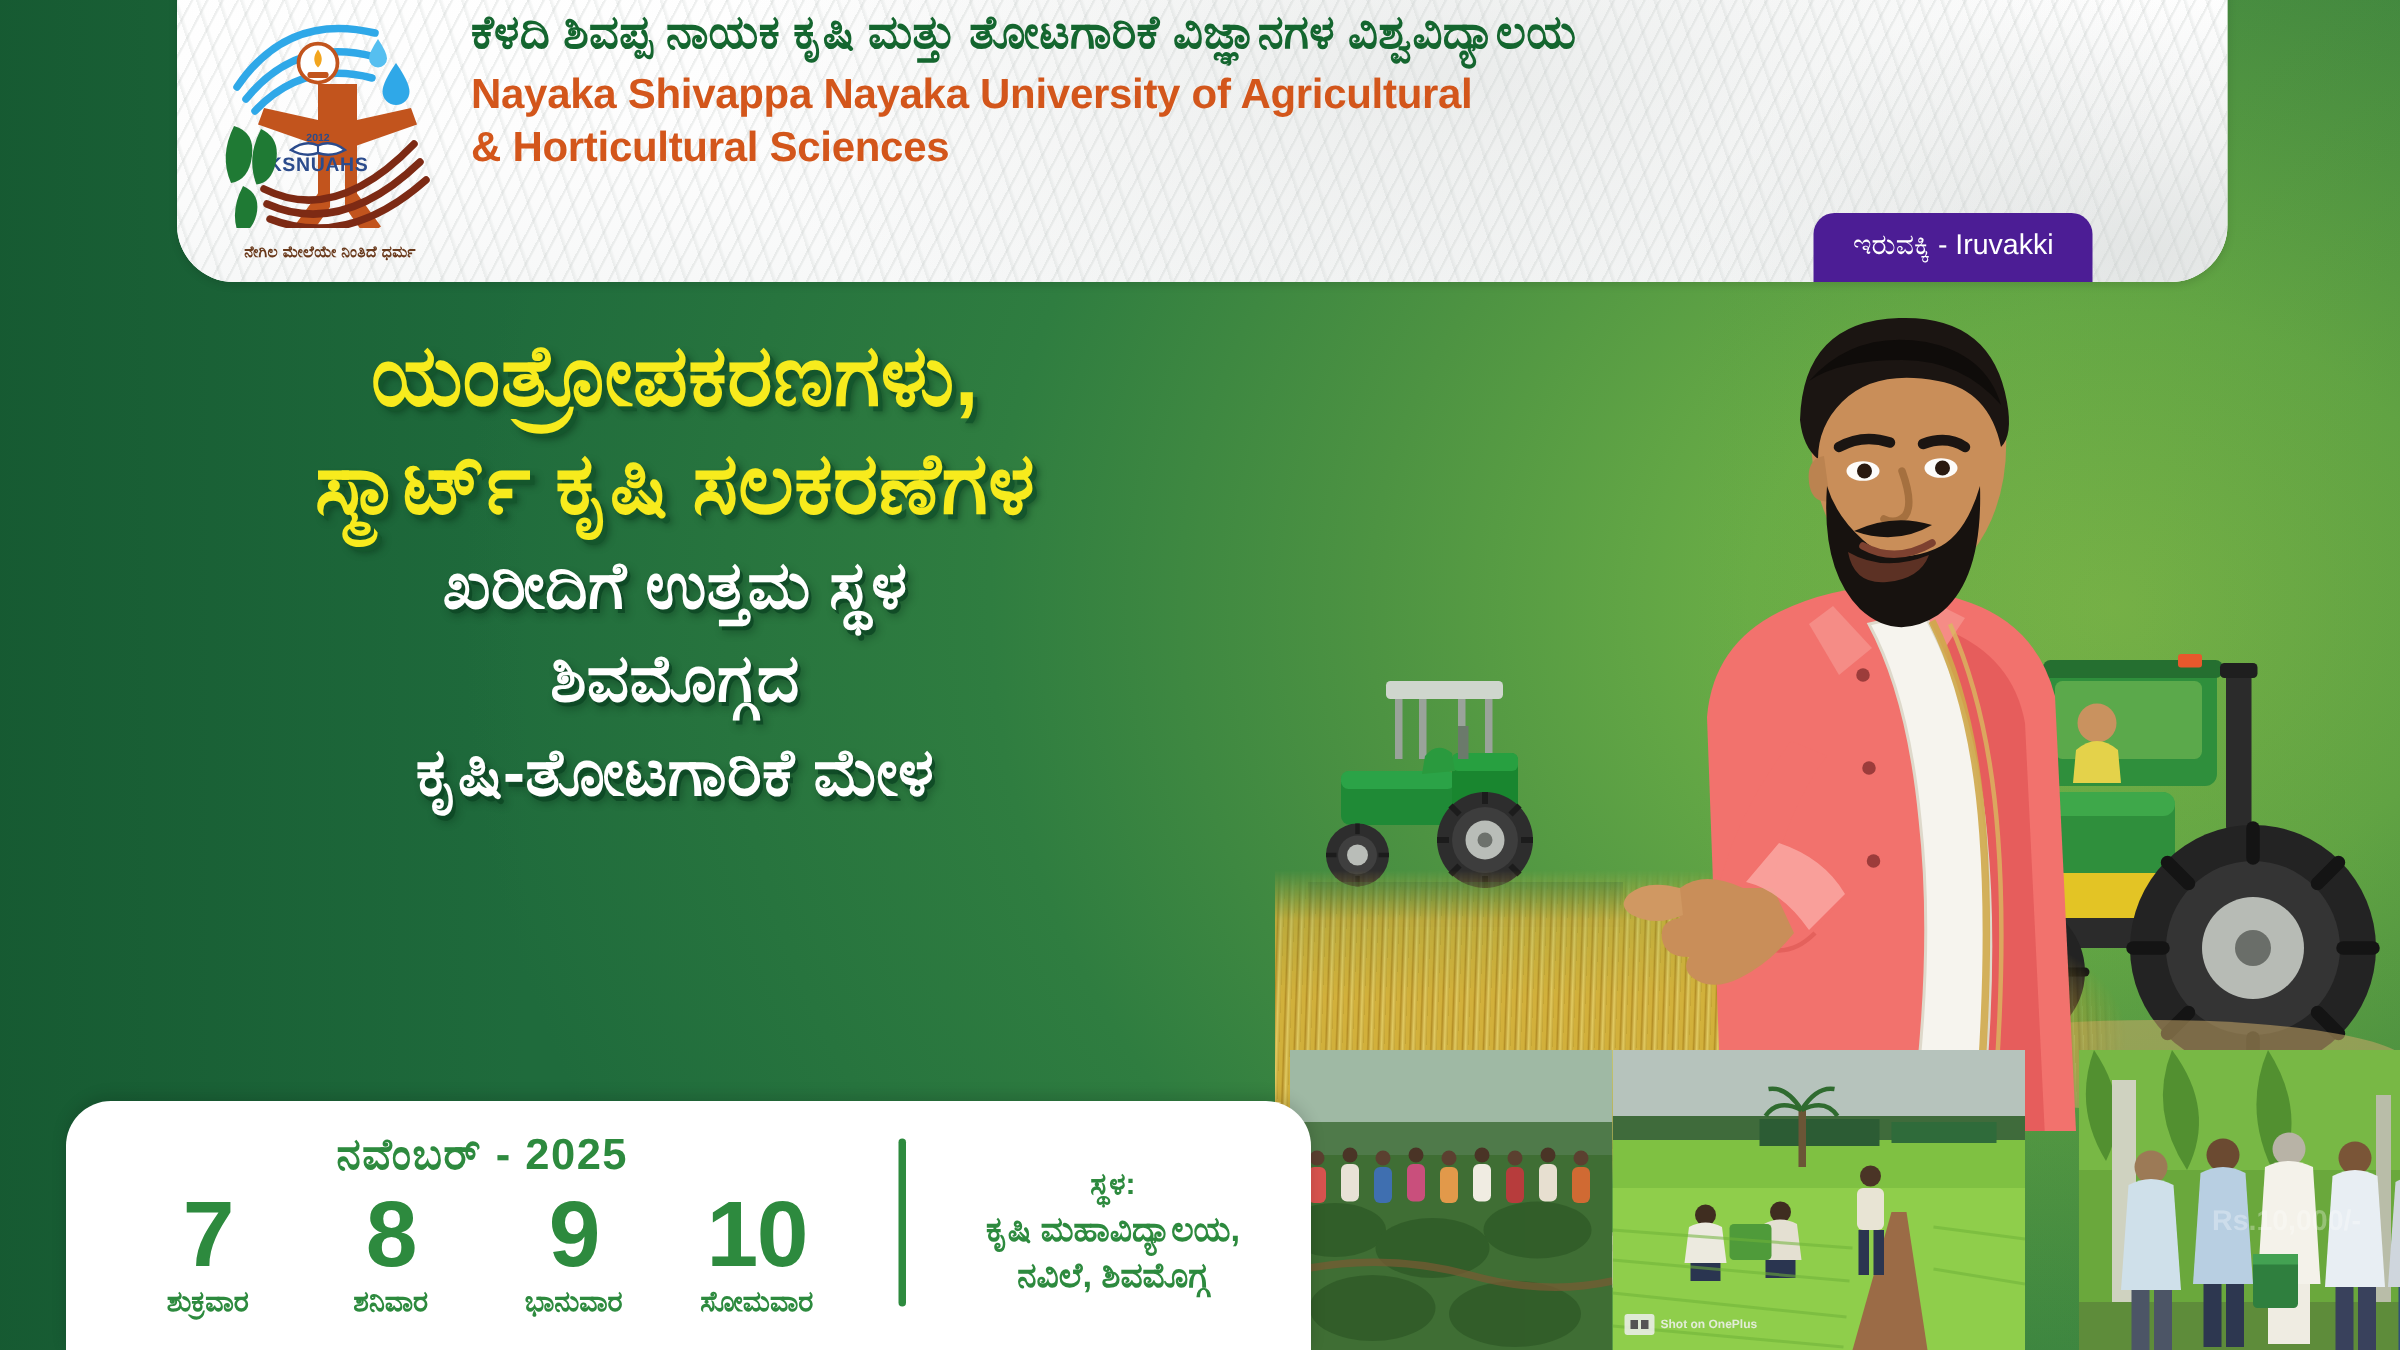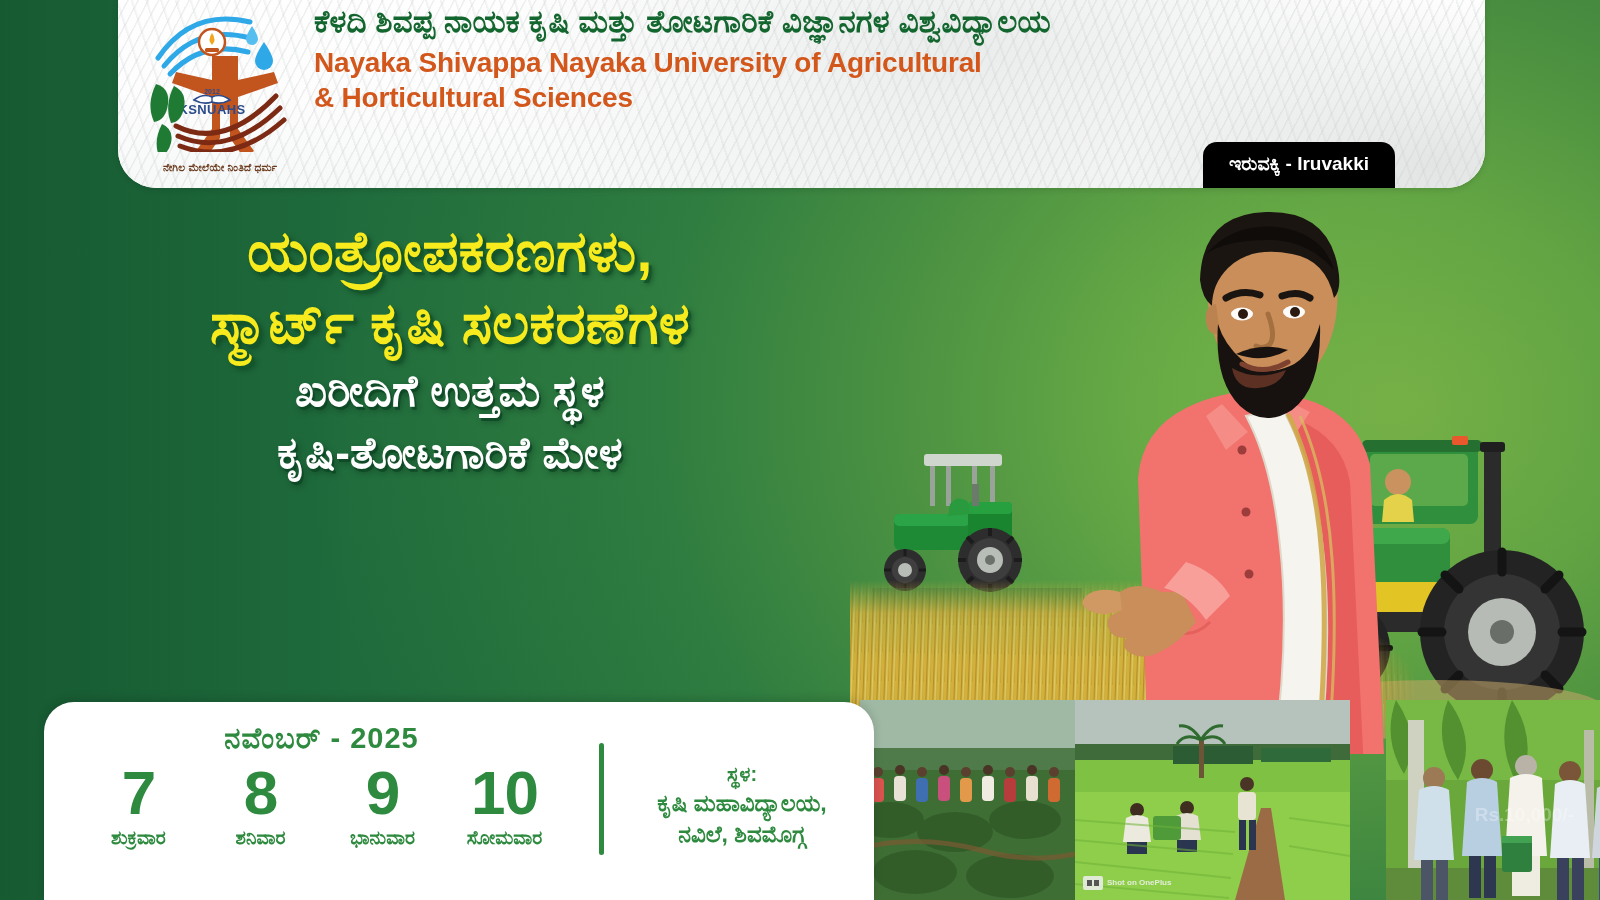--- a/index.html
+++ b/index.html
@@ -80,23 +80,23 @@
   .uni-en{
     font-size:28px; font-weight:700; color:#d3561b;
     line-height:1.28; letter-spacing:-.2px; margin-top:4px;
   }
   .uni-en .l2{ display:block; }
 
   
   .badge{
     position:absolute;
     right:90px; bottom:0px;
-    background:#000000;
+    background:#4c1d95;
     color:#ffffff;
-    font-size:19px; font-weight:700;
+    font-size:19px; font-weight:400;
     padding:11px 26px 13px 26px;
     border-top-left-radius:14px;
     border-top-right-radius:14px;
     white-space:nowrap;
     z-index:7;
   }
 
   
   .headline{
     position:absolute; left:0; top:216px; width:900px;
@@ -123,21 +123,21 @@
     text-shadow:
       2px 3px 0 rgba(13,72,36,.85),
       3px 4px 6px rgba(6,40,20,.45);
   }
   .hl-white .ln{ display:block; }
 
   
   .date-card{
     position:absolute;
     left:44px; bottom:0px;
-    width:830px; height:198px;
+    width:830px; height:166px;
     background:#ffffff;
     border-top-left-radius:30px;
     border-top-right-radius:30px;
     z-index:6;
     box-shadow:0 -3px 10px rgba(0,0,0,.14);
     display:flex;
     overflow:hidden;
   }
   .dc-left{
     flex:0 0 555px;
@@ -682,20 +682,21 @@
     <div class="badge">ಇರುವಕ್ಕಿ - Iruvakki</div>
   </div>
 
   <div class="headline">
     <div class="hl-yellow">
       <span class="ln">ಯಂತ್ರೋಪಕರಣಗಳು,</span>
       <span class="ln">ಸ್ಮಾರ್ಟ್ ಕೃಷಿ ಸಲಕರಣೆಗಳ</span>
     </div>
     <div class="hl-white">
       <span class="ln">ಖರೀದಿಗೆ ಉತ್ತಮ ಸ್ಥಳ</span>
+      <span class="ln">ಶಿವಮೊಗ್ಗದ</span>
       <span class="ln">ಕೃಷಿ-ತೋಟಗಾರಿಕೆ ಮೇಳ</span>
     </div>
   </div>
 
   <div class="date-card">
     <div class="dc-left">
       <div class="dc-month">ನವೆಂಬರ್ - 2025</div>
       <div class="dc-days">
         <div class="dc-day">
           <div class="dc-num">7</div>

